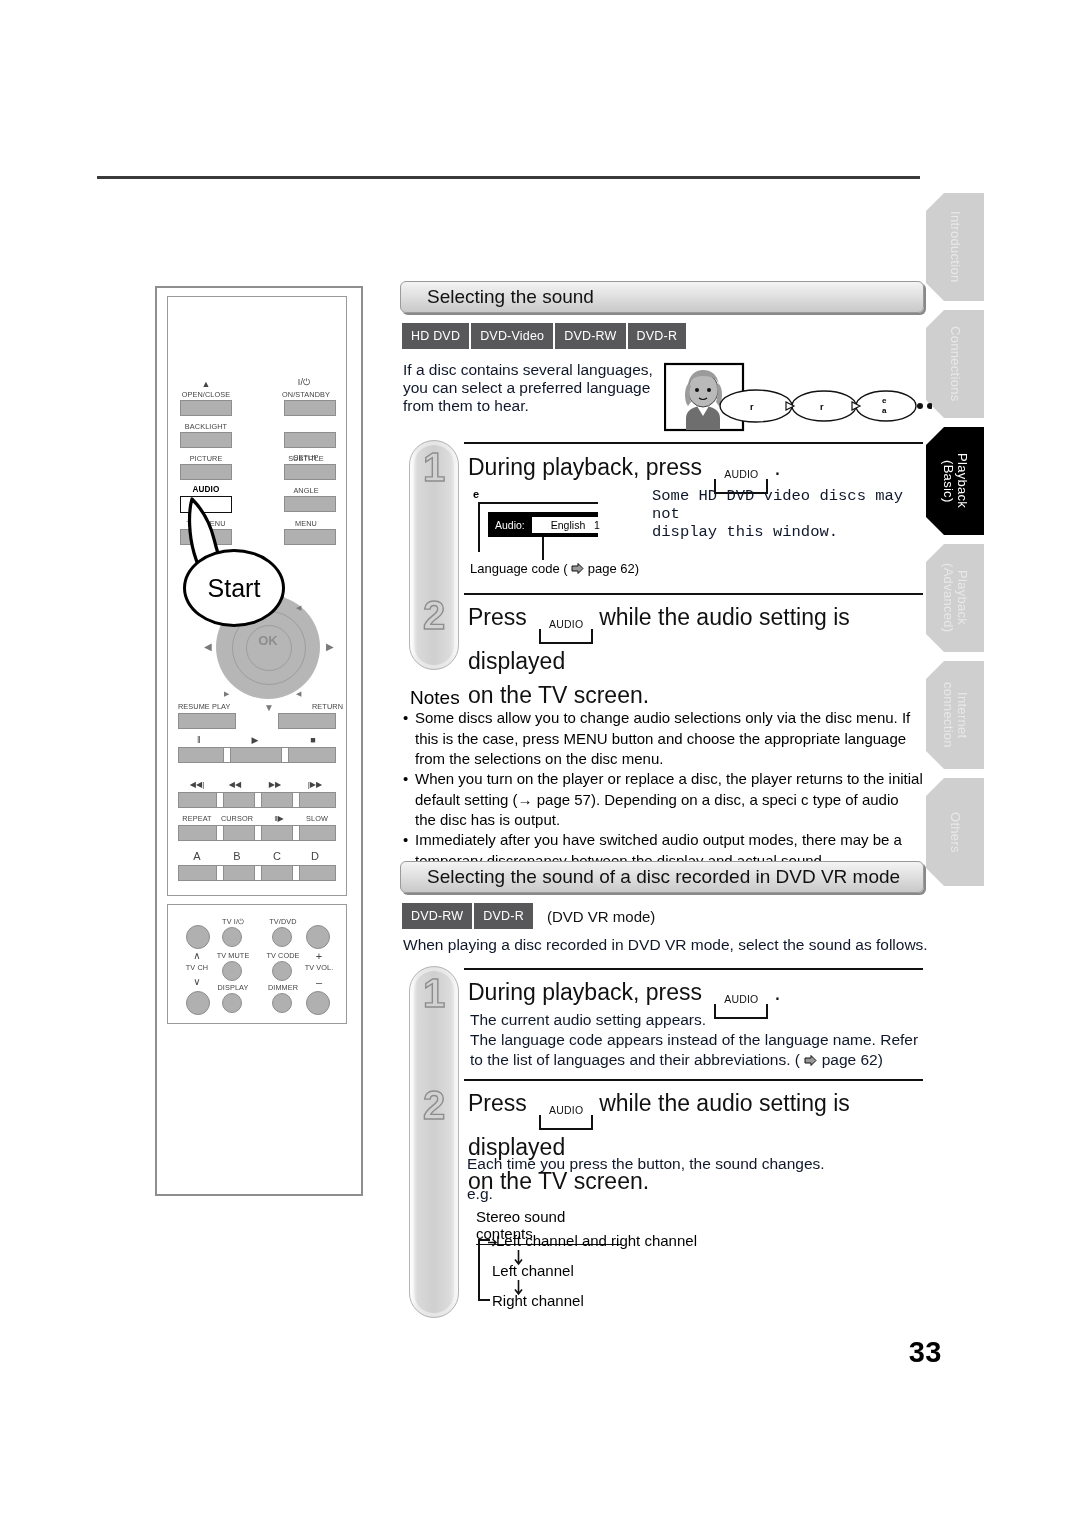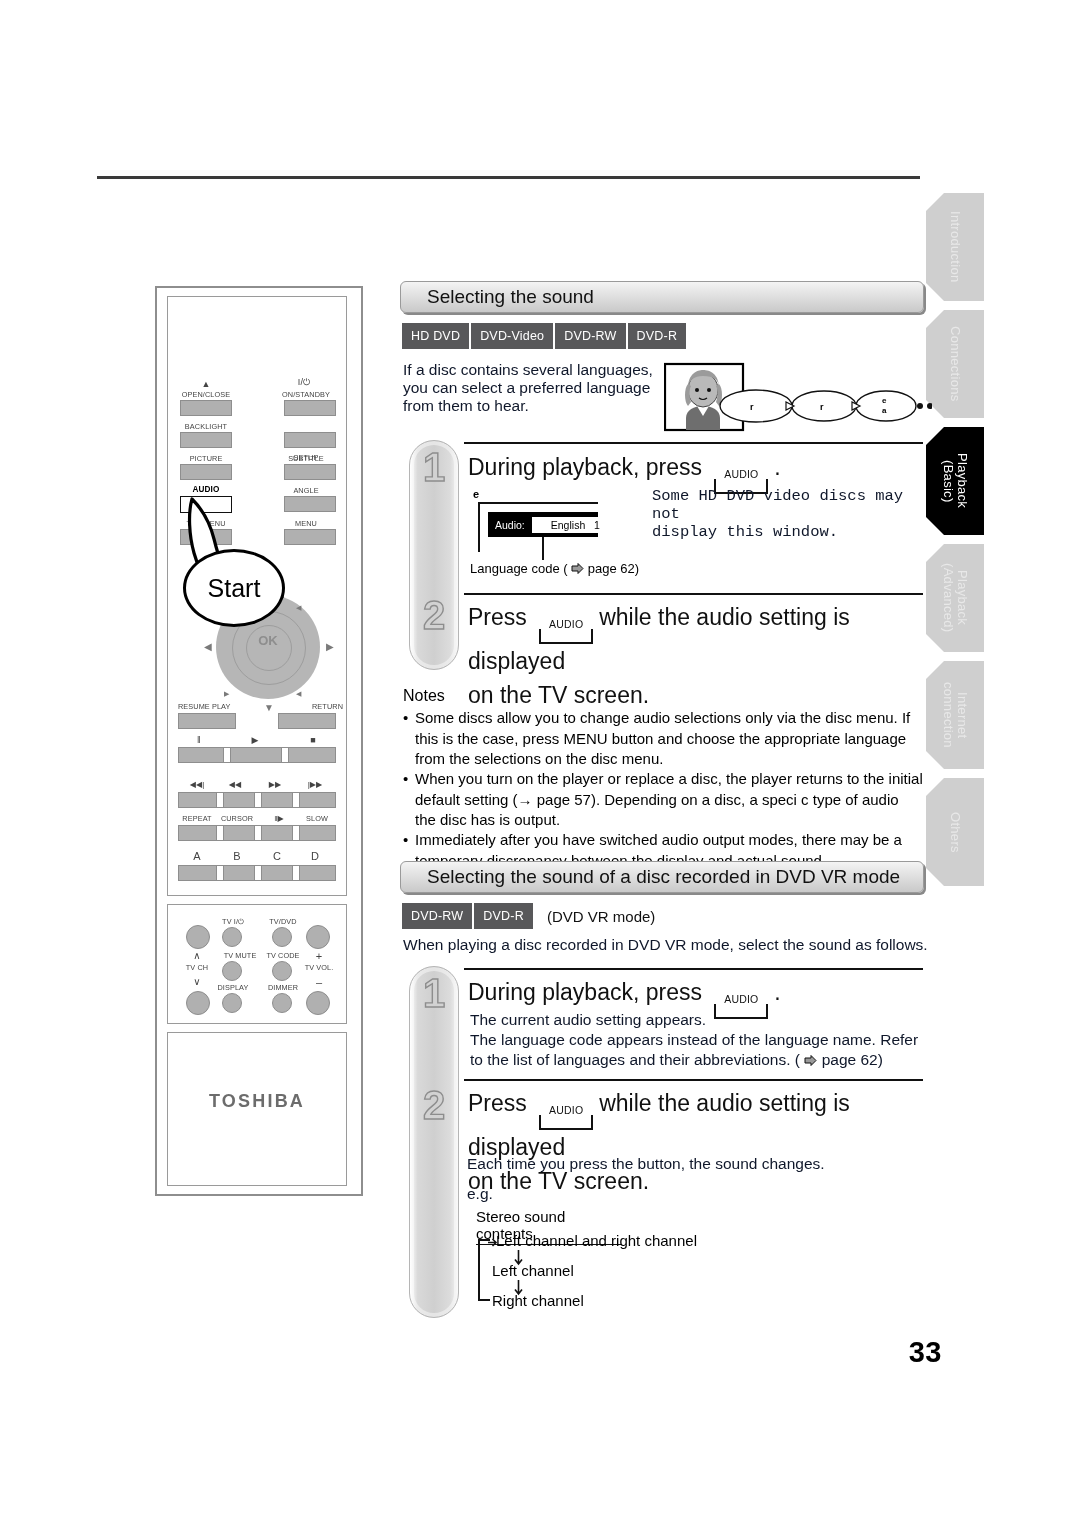--- a/index.html
+++ b/index.html
@@ -52,21 +52,21 @@
 
   
   .step-head{position:absolute;font-size:23px;line-height:34px;color:#111;}
 
   
   .audiokey{display:inline-block;position:relative;vertical-align:-3px;}
   .audiokey .cap{font-size:10.5px;line-height:10px;text-align:center;letter-spacing:.2px;display:block;}
   .audiokey .box{display:block;border:2px solid #111;border-top:none;height:13px;}
 
   
-  .notes-title{position:absolute;font-size:16px;}
+  .notes-title{position:absolute;font-size:19px;margin-left:7px;}
   .note-item{position:absolute;font-size:15px;line-height:20.5px;}
   .note-item .b{position:absolute;left:0;top:0;}
   .note-item .t{display:block;padding-left:12px;}
 
   
   .parrow{display:inline-block;width:13px;height:11px;vertical-align:-1px;position:relative;}
   .parrow svg{position:absolute;left:0;top:0;}
 
   
   #osd-wrap{position:absolute;left:470px;top:488px;width:160px;height:95px;}
@@ -238,43 +238,40 @@
 
   <div id="tvblock">
     <div class="rlabel ctr" style="left:42px;top:12px;width:46px;">TV  I/⏻</div>
     <div class="rlabel ctr" style="left:92px;top:12px;width:46px;">TV/DVD</div>
     <div class="tvcirc" style="left:18px;top:20px;width:22px;height:22px;"></div>
     <div class="tvcirc" style="left:54px;top:22px;width:18px;height:18px;"></div>
     <div class="tvcirc" style="left:104px;top:22px;width:18px;height:18px;"></div>
     <div class="tvcirc" style="left:138px;top:20px;width:22px;height:22px;"></div>
 
     <div class="rlabel ctr" style="left:8px;top:45px;width:42px;font-size:10px;">∧</div>
-    <div class="rlabel ctr" style="left:42px;top:46px;width:46px;margin-left:7px;">TV MUTE</div>
+    <div class="rlabel ctr" style="left:42px;top:46px;width:46px;">TV MUTE</div>
     <div class="rlabel ctr" style="left:92px;top:46px;width:46px;">TV CODE</div>
     <div class="rlabel ctr" style="left:130px;top:45px;width:42px;font-size:11px;">+</div>
 
     <div class="rlabel ctr" style="left:4px;top:58px;width:50px;">TV CH</div>
     <div class="tvcirc" style="left:54px;top:56px;width:18px;height:18px;"></div>
     <div class="tvcirc" style="left:104px;top:56px;width:18px;height:18px;"></div>
     <div class="rlabel ctr" style="left:126px;top:58px;width:50px;">TV VOL.</div>
 
     <div class="rlabel ctr" style="left:8px;top:71px;width:42px;font-size:10px;">∨</div>
     <div class="rlabel ctr" style="left:42px;top:78px;width:46px;">DISPLAY</div>
     <div class="rlabel ctr" style="left:92px;top:78px;width:46px;">DIMMER</div>
     <div class="rlabel ctr" style="left:130px;top:71px;width:42px;font-size:11px;">–</div>
 
     <div class="tvcirc" style="left:18px;top:86px;width:22px;height:22px;"></div>
     <div class="tvcirc" style="left:54px;top:88px;width:18px;height:18px;"></div>
     <div class="tvcirc" style="left:104px;top:88px;width:18px;height:18px;"></div>
     <div class="tvcirc" style="left:138px;top:86px;width:22px;height:22px;"></div>
   </div>
 
-  <div id="logobox">
-    <div id="toshiba">TOSHIBA</div>
-  </div>
 </div>
 
 <svg class="abs" id="hand" width="110" height="112" viewBox="0 0 110 112">
   <path d="M6 2 C16 12, 24 26, 28 42 C32 58, 36 72, 48 84 C60 96, 78 102, 96 100 C86 108, 66 110, 48 104 C28 96, 14 78, 8 56 C3 38, 2 16, 6 2 Z" fill="#ffffff" stroke="#000" stroke-width="3.2" stroke-linejoin="round"></path>
 </svg>
 <div class="abs" id="start-bubble">
   <span>Start</span>
 </div>
 
 <div class="sec-head" style="left:400px;top:281px;width:522px;">

